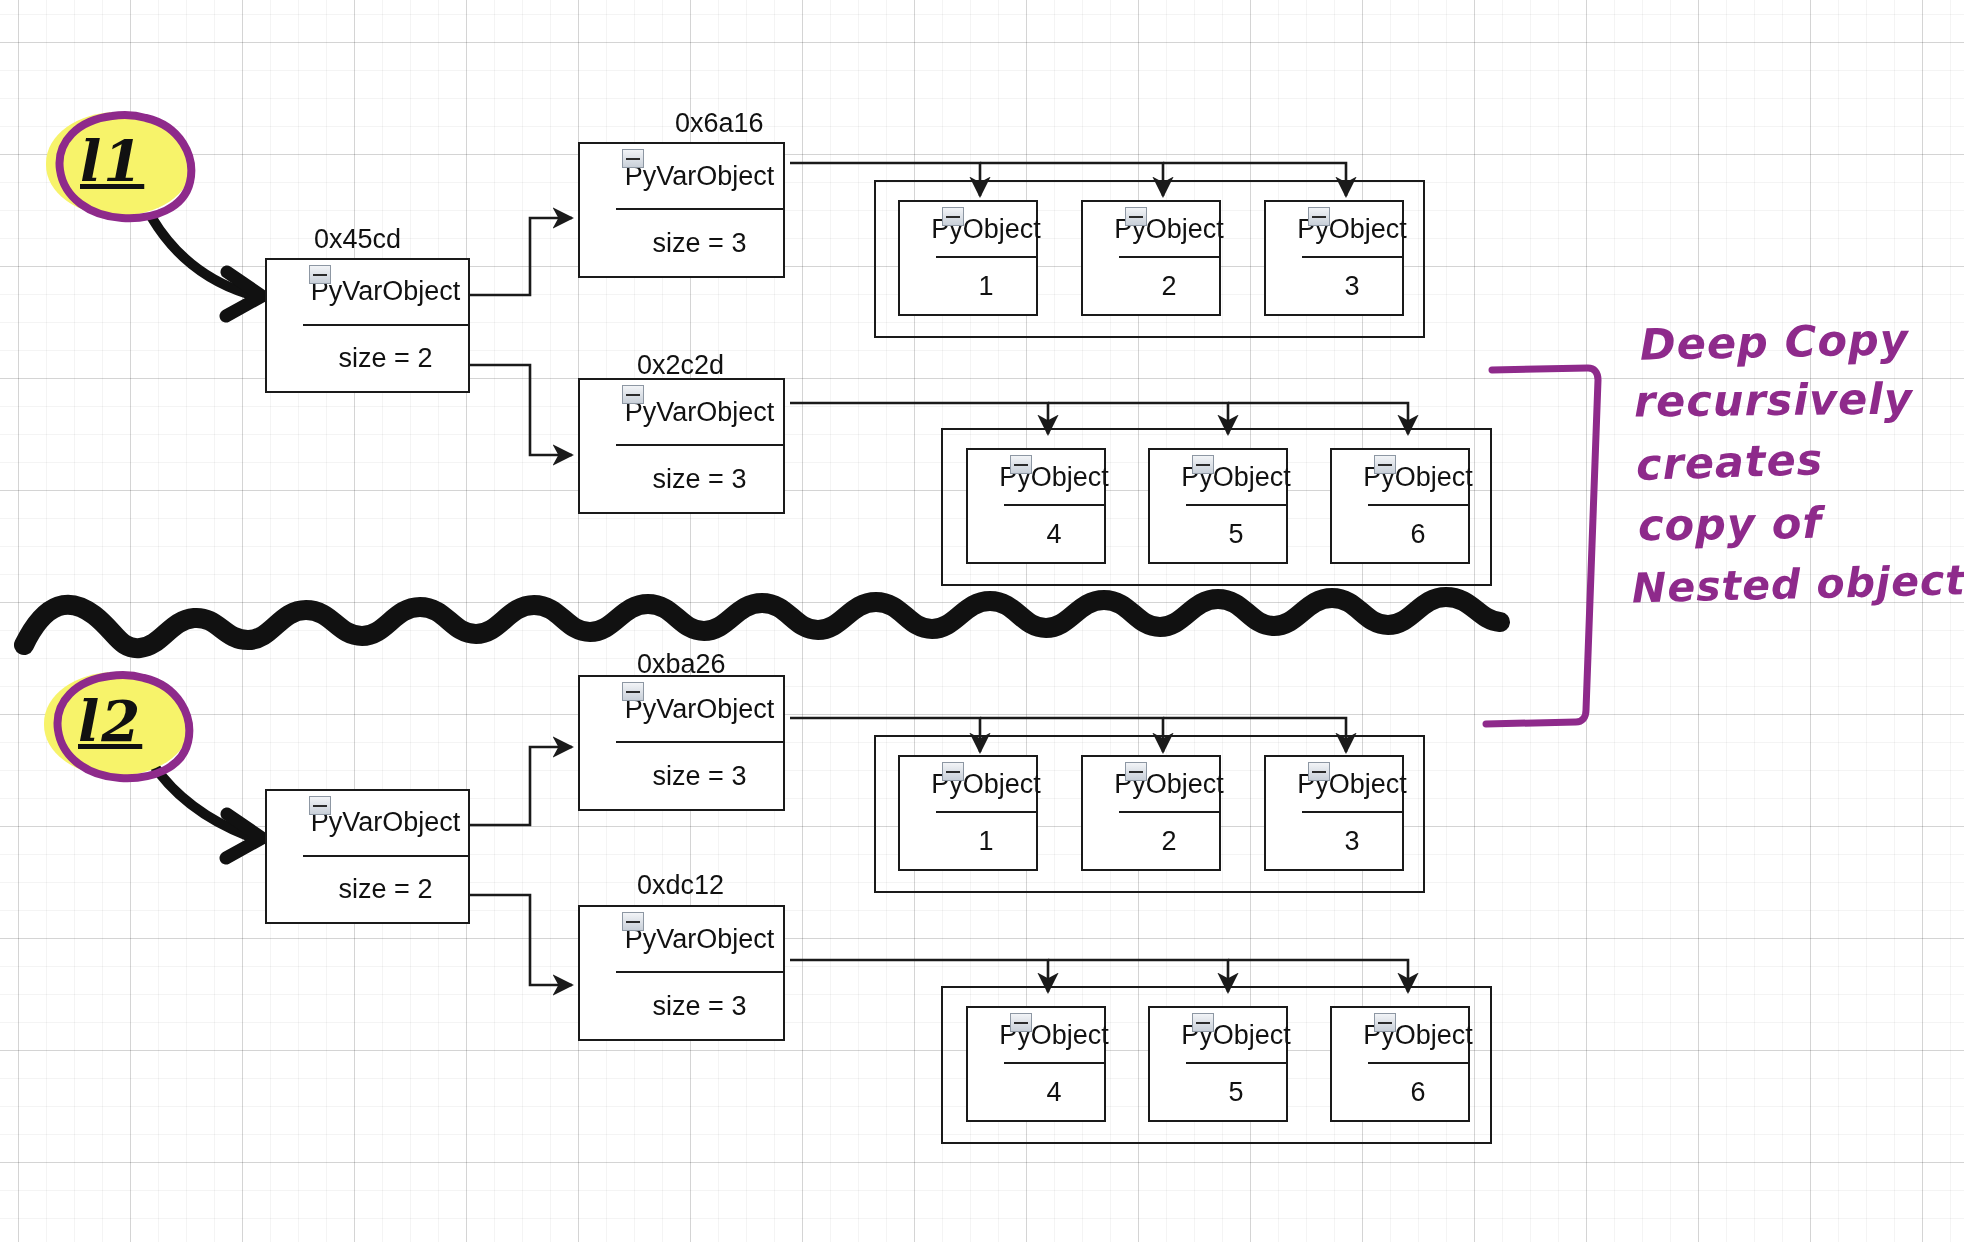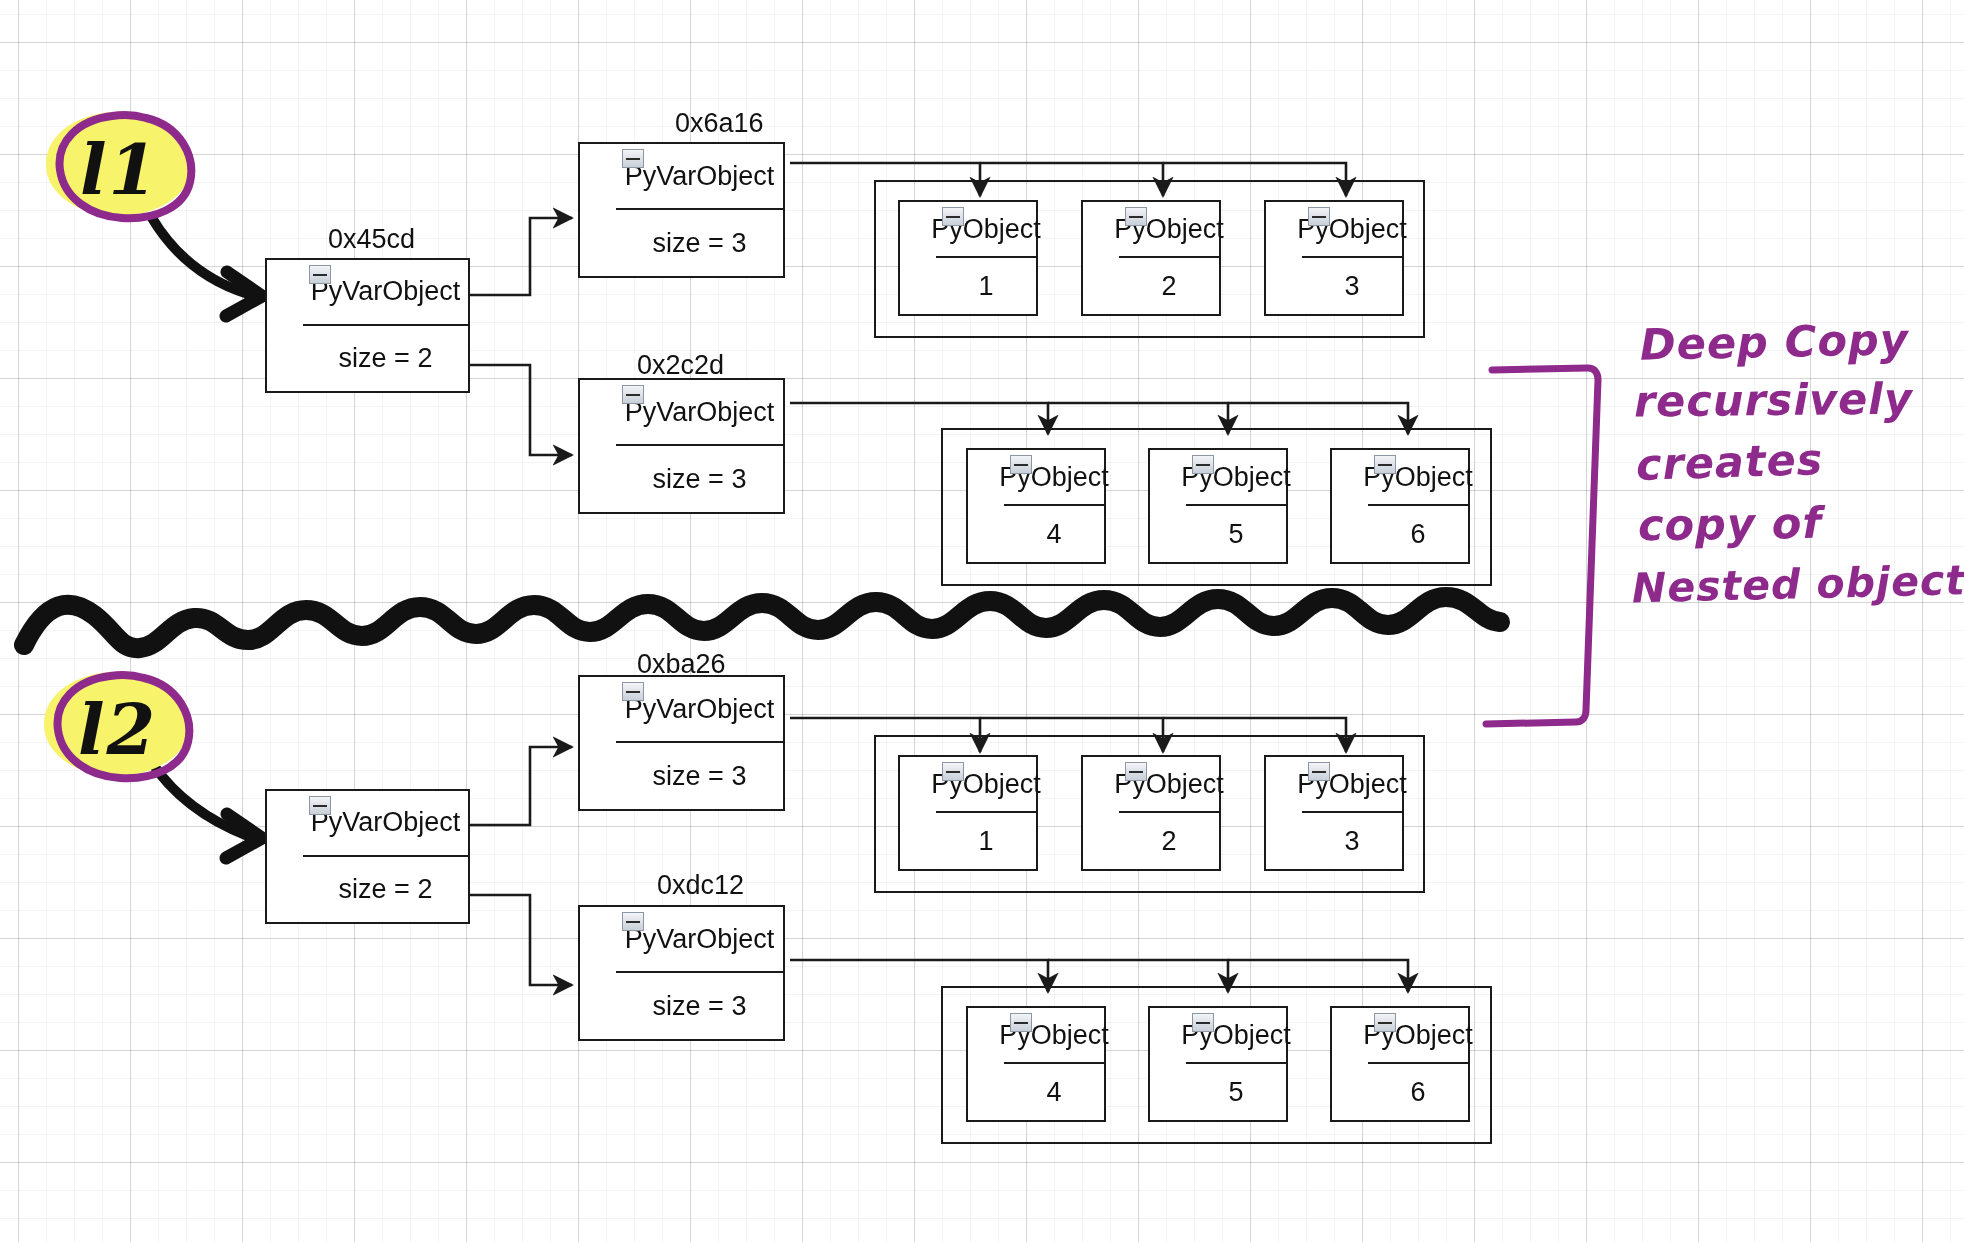--- a/index.html
+++ b/index.html
@@ -94,22 +94,23 @@
     white-space:pre;
     letter-spacing:1px;
     transform:rotate(-1.2deg);
   }
   .badge-label{
     position:absolute;
     color:#111;
     font-family:"DejaVu Serif", serif;
     font-style:italic;
     font-weight:700;
-    font-size:70px;
+    font-size:56px;
     letter-spacing:2px;
+    text-decoration:underline;
   }
 </style>
 </head>
 <body>
 
 <div id="canvas">
 
   <svg class="svg-layer" viewBox="0 0 1964 1242">
     <defs>
       <marker id="arrow" viewBox="0 0 12 12" refX="10" refY="6" markerWidth="9" markerHeight="9" orient="auto-start-reverse">
@@ -179,21 +180,21 @@
   </div>
 
   <div style="position:absolute;left:48px;top:668px;width:140px;height:110px;">
     <div style="position:absolute;left:-4px;top:4px;width:145px;height:104px;background:#f7f36a;border-radius:50% 48% 52% 50%/50% 52% 48% 50%;"></div>
     <svg style="position:absolute;left:0;top:0;" width="150" height="115">
       <path d="M96,10 C130,18 146,48 140,74 C134,100 104,112 72,110 C40,108 14,90 10,62 C6,34 28,12 62,8 C74,6 86,7 96,10" fill="none" stroke="#8e2a8b" stroke-width="8" stroke-linecap="round"></path>
     </svg>
     <span class="badge-label" style="left:30px;top:20px;">l2</span>
   </div>
 
-  <div class="addr-label" style="left:328px;top:224px;">0x45cd</div>
+  <div class="addr-label" style="left:314px;top:224px;">0x45cd</div>
   <div class="node" style="left:265px;top:258px;width:205px;height:135px;">
     <div class="title-row">
       <span class="collapse-icon">
           <i></i>
         </span>
       <span class="title-text">PyVarObject</span>
     </div>
     <div class="value-row">
       <span class="value-text">size = 2</span>
     </div>
@@ -358,21 +359,21 @@
       <span class="collapse-icon">
           <i></i>
         </span>
       <span class="title-text">PyObject</span>
     </div>
     <div class="value-row">
       <span class="value-text">3</span>
     </div>
   </div>
 
-  <div class="addr-label" style="left:637px;top:870px;margin-left:20px;">0xdc12</div>
+  <div class="addr-label" style="left:637px;top:870px;">0xdc12</div>
   <div class="node" style="left:578px;top:905px;width:207px;height:136px;">
     <div class="title-row">
       <span class="collapse-icon">
           <i></i>
         </span>
       <span class="title-text">PyVarObject</span>
     </div>
     <div class="value-row">
       <span class="value-text">size = 3</span>
     </div>

